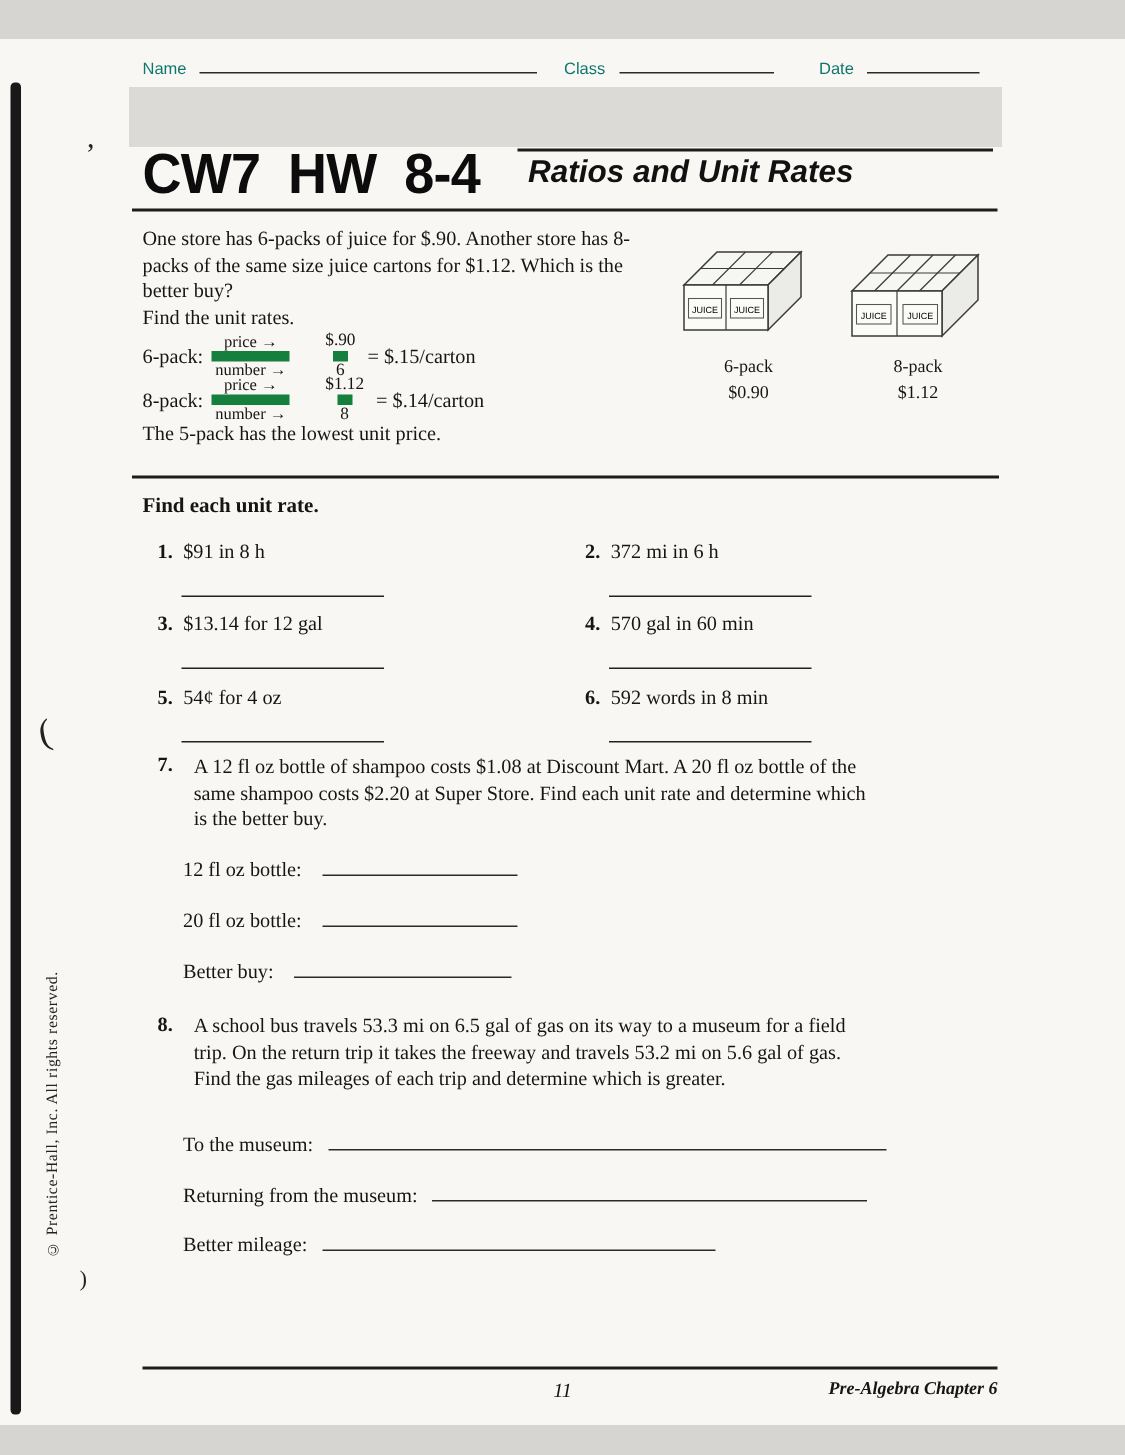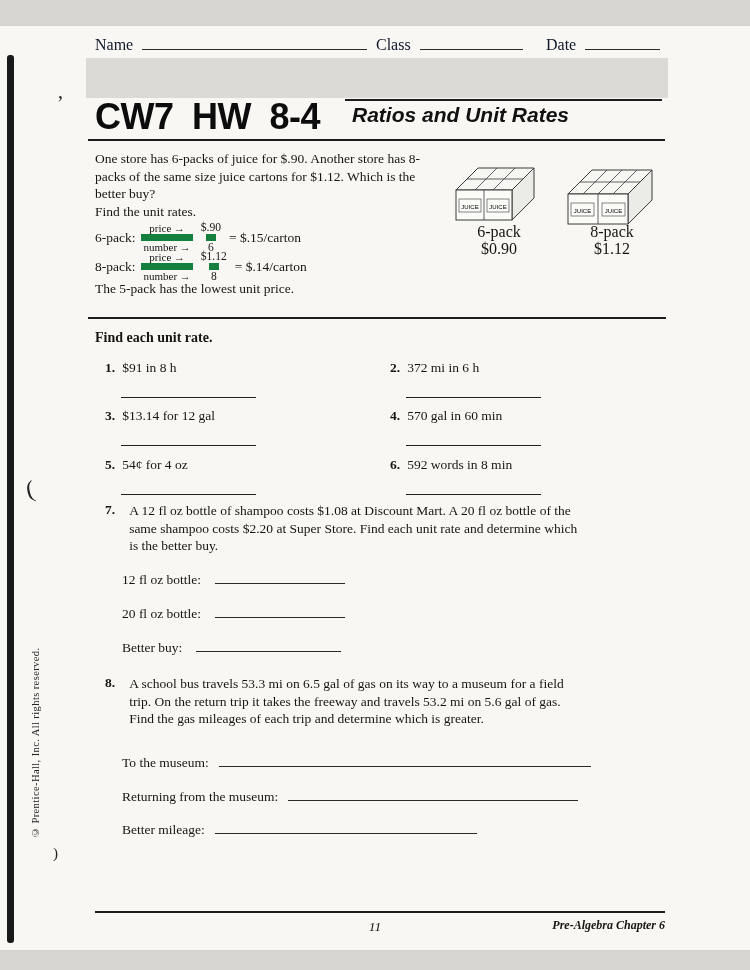--- a/index.html
+++ b/index.html
@@ -3,36 +3,36 @@
 <meta charset="utf-8">
 <style>
   * { margin:0; padding:0; box-sizing:border-box; }
   html,body { width:750px; height:970px; }
   body { position:relative; background:#f8f7f4; font-family:"Liberation Serif", serif; color:#171512; overflow:hidden; }
   .abs { position:absolute; }
   .band { position:absolute; background:#d6d5d1; }
   .rule { position:absolute; background:#1d1d1d; }
 
   
-  .field-row { position:absolute; top:36px; font-family:Liberation Serif, serif; font-size:16px; color:#0f172a; }
+  .field-row { position:absolute; top:36px; font-family:Liberation Sans, sans-serif; font-size:11px; color:#0f766e; }
   .blankline { display:inline-block; border-bottom:1.2px solid #2a2a2a; height:13px; vertical-align:baseline; margin-left:9px; }
 
   
   .title-code { position:absolute; left:95px; top:94px; font-family:"Liberation Sans", sans-serif; font-weight:900; font-size:36px; word-spacing:9px; letter-spacing:-0.5px; transform:scaleY(1.05); transform-origin:left top; color:#0c0c0c; }
   .title-subject { position:absolute; left:352px; top:103px; font-family:"Liberation Sans", sans-serif; font-weight:bold; font-style:italic; font-size:21px; color:#111; }
 
   .p-text { line-height:17.5px; font-size:13.5px; }
   .rate-row { position:absolute; display:flex; align-items:center; gap:6px; font-size:13.5px; }
   .frac { display:inline-flex; flex-direction:column; align-items:center; line-height:1.15; }
   .frac .top { padding:0 2px; }
   .frac .bot { border-top:7px solid #15803d; padding:0 2px; }
   .frac.words { font-size:11px; }
-  .frac.money { font-size:11.5px; }
-
-  .pack-caption { position:absolute; text-align:center; font-size:16px; line-height:17px; }
+  .frac.money { font-size:11.5px;margin-left:16px; }
+
+  .pack-caption { position:absolute; text-align:center; font-size:12px; line-height:17px;margin-top:13px; }
 
   .section-head { position:absolute; left:95px; top:330px; font-weight:bold; font-size:14px; }
   .ex-item { position:absolute; width:270px; font-size:13.5px; }
   .ex-num { font-weight:bold; margin-right:7px; }
   .ans { margin-top:21px; margin-left:16px; width:135px; border-bottom:1.2px solid #222; height:1px; }
 
   .word-prob { position:absolute; display:flex; gap:7px; font-size:13.5px; }
   .blank-row { position:absolute; font-size:13.5px; }
 
   .vertical-copy { position:absolute; left:30px; top:583px; height:255px; writing-mode:vertical-rl; transform:rotate(180deg); font-size:10.5px; letter-spacing:0.4px; color:#222; white-space:nowrap; }

